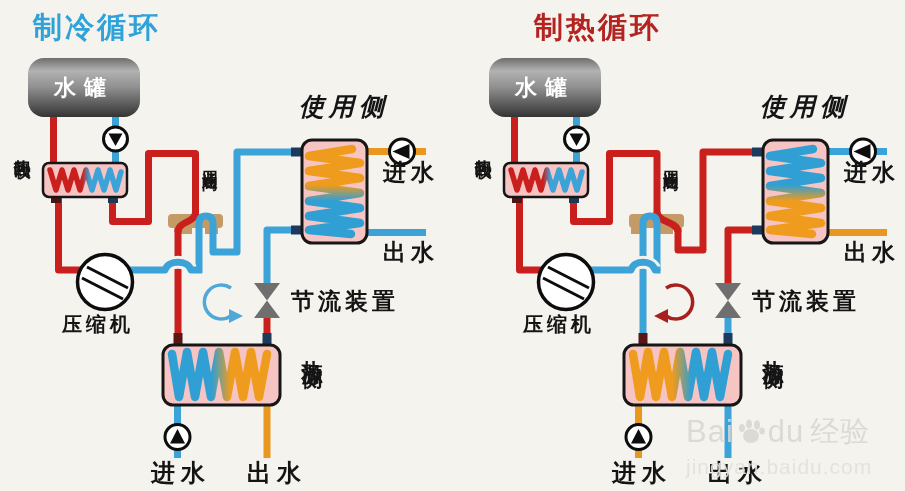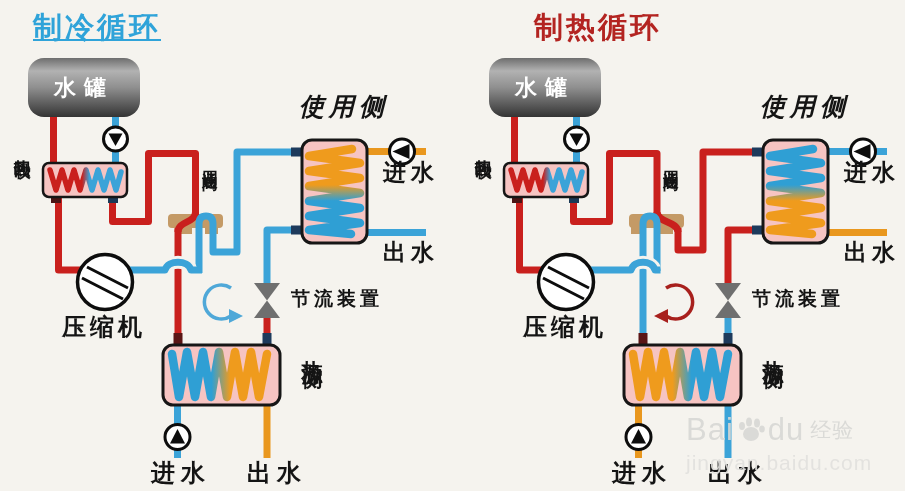--- a/index.html
+++ b/index.html
@@ -2,38 +2,38 @@
 <html><head>
 <meta charset="utf-8">
 <style>
   html,body{margin:0;padding:0;}
   body{width:905px;height:491px;background:#f5f3ee;position:relative;overflow:hidden;
        font-family:"Liberation Sans","DejaVu Sans",sans-serif;}
   .half{position:absolute;top:0;width:452px;height:491px;}
   .half svg.art{position:absolute;left:0;top:0;}
   .lbl{position:absolute;font-weight:bold;color:#141414;white-space:nowrap;line-height:1.05;}
   .title{font-size:29px;letter-spacing:3px;}
-  .title-cool{color:#2fa3d9;text-decoration:underline;}
+  .title-cool{color:#2fa3d9;}
   .title-heat{color:#b32421;margin-left:40px;}
   .tank-lbl{left:28px;top:58px;width:112px;height:59px;display:flex;align-items:center;justify-content:center;
             color:#ffffff;font-size:22px;letter-spacing:8px;box-sizing:border-box;}
   .vert{writing-mode:vertical-rl;text-orientation:upright;}
   .hr-lbl{left:13px;top:146px;font-size:17px;letter-spacing:2px;height:66px;}
   .valve-lbl{left:201px;top:158px;font-size:16px;letter-spacing:2px;height:60px;}
   .hs-lbl{left:301px;top:343px;font-size:21px;letter-spacing:4px;height:70px;}
-  .comp-lbl{left:62px;top:314px;font-size:24px;letter-spacing:4px;text-align:right;}
+  .comp-lbl{left:62px;top:314px;font-size:20px;letter-spacing:4px;text-align:right;}
   .use-lbl{left:299px;top:93px;font-size:25px;letter-spacing:5px;font-style:italic;}
-  .throttle-lbl{left:291px;top:289px;font-size:19px;letter-spacing:4px;}
+  .throttle-lbl{left:291px;top:289px;font-size:23px;letter-spacing:4px;}
   .use-in{left:383px;top:160px;font-size:23px;letter-spacing:5px;}
   .use-out{left:383px;top:240px;font-size:23px;letter-spacing:5px;}
   .hs-in{left:151px;top:460px;font-size:24px;letter-spacing:6px;}
   .hs-out{left:247px;top:460px;font-size:24px;letter-spacing:6px;}
   .watermark{position:absolute;left:686px;top:412px;color:#d8d8d5;opacity:.9;}
   .wm-brand{font-size:31px;font-weight:normal;display:flex;align-items:center;letter-spacing:1px;}
-  .wm-cn{margin-left:6px;font-size:21px;}
+  .wm-cn{margin-left:6px;font-size:29px;}
   .wm-url{font-size:21px;font-weight:normal;color:#e2e1de;letter-spacing:1px;margin-top:3px;}
 </style>
 </head>
 <body>
 
 <div class="half" style="left:0">
   <svg class="art" width="452" height="491" viewBox="0 0 452 491">
     <defs>
       <linearGradient id="tankG_c" x1="0" y1="0" x2="0" y2="1">
         <stop offset="0" stop-color="#6e6e6e"></stop>

